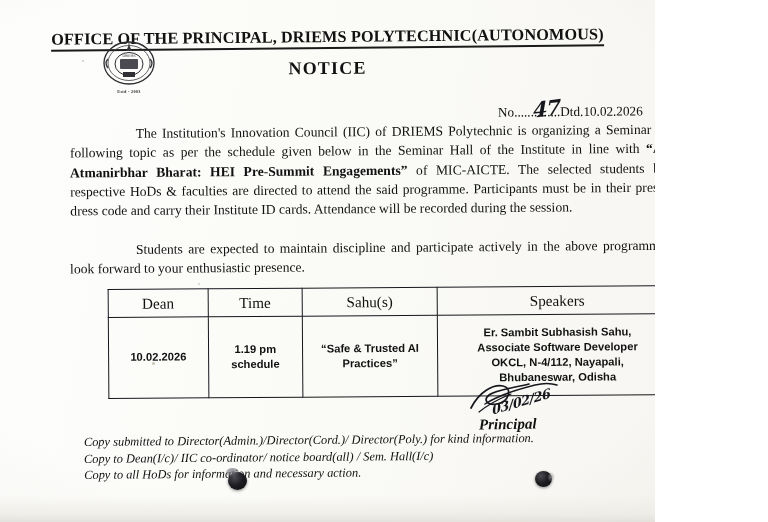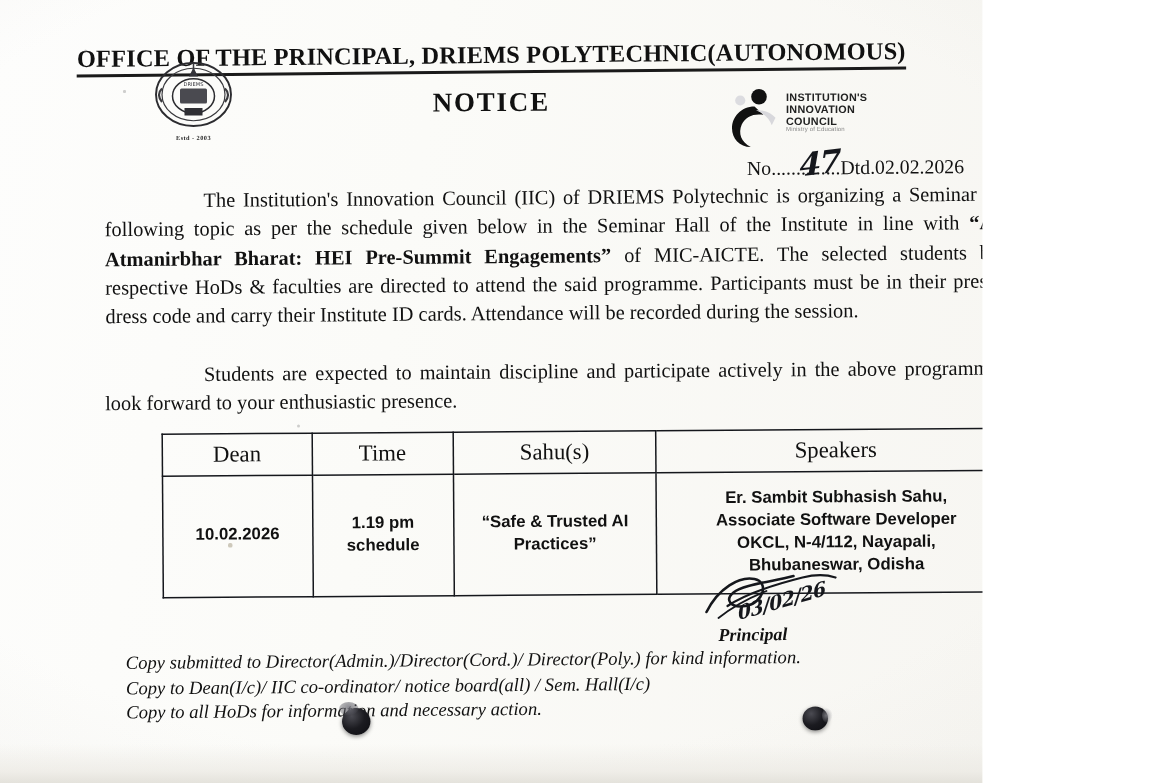--- a/index.html
+++ b/index.html
@@ -219,21 +219,21 @@
     transform: rotate(-16deg) skewX(-10deg);
     letter-spacing: -0.4px;
   }
   .principal-label {
     position: absolute;
     left: 16px;
     top: 30px;
     font-family: "Liberation Serif", serif;
     font-weight: bold;
     font-style: italic;
-    font-size: 12px;
+    font-size: 15px;
     transform: rotate(-1deg);
   }
 
   
   #footer-copies {
     position: absolute;
     left: 84px;
     top: 432px;
     font-style: italic;
     font-size: 12.4px;
@@ -312,37 +312,23 @@
       <rect x="24" y="33" width="12" height="5" fill="#2f2f34"></rect>
       <path d="M30 6 L33 12 L27 12 Z" fill="#33333a"></path>
       <path d="M9 20 q-4 4 0 9" fill="none" stroke="#3a3a3e" stroke-width="1.4"></path>
       <path d="M51 20 q4 4 0 9" fill="none" stroke="#3a3a3e" stroke-width="1.4"></path>
       <line x1="30" y1="3" x2="30" y2="8" stroke="#3a3a3e" stroke-width="1"></line>
       <text x="30" y="18" font-size="3.4" text-anchor="middle" fill="#33333a" font-family="DejaVu Sans, sans-serif">DRIEMS</text>
     </svg>
     <div class="estd">Estd - 2003</div>
   </div>
 
-  <div class="iic-logo">
-    <svg viewBox="0 0 40 42" width="40" height="42">
-      <circle cx="23" cy="6.5" r="5.2" fill="#111"></circle>
-      <path d="M20 13 C11 13 5 20 5 27.5 C5 34.5 10 40 17.5 40 C11 36.5 9 31 11.5 25 C14 19.5 19.5 17.5 26 18.5 L20 13 Z" fill="#111"></path>
-      <path d="M21 15.5 C26 17.5 30 21 31.5 25.5 L34 20.5 C31 17 26.5 15 21 15.5 Z" fill="#d8d8dc"></path>
-      <circle cx="10.5" cy="9" r="3.4" fill="#dcdce0"></circle>
-    </svg>
-    <div class="iic-text">
-      <div>INSTITUTION'S</div>
-      <div>INNOVATION</div>
-      <div>COUNCIL</div>
-      <div class="iic-sub">Ministry of Education</div>
-    </div>
-  </div>
 
   <div class="no-line">
-    <span>No....</span><span>..........</span><span>Dtd.02.02.2026</span>
+    <span>No....</span><span>..........</span><span>Dtd.10.02.2026</span>
   </div>
   <div class="handwritten-no">47</div>
 
   <div class="body-block" id="para-1">
     <p>
       <span>The Institution's Innovation Council (IIC) of DRIEMS Polytechnic is organizing a Seminar on the following topic as per the schedule given below in the Seminar Hall of the Institute in line with </span><b>“AI for Atmanirbhar Bharat: HEI Pre-Summit Engagements”</b><span> of MIC-AICTE.  The selected students by the respective HoDs &amp; faculties are directed to attend the said programme. Participants must be in their prescribed dress code and carry their Institute ID cards. Attendance will be recorded during the session.</span>
     </p>
   </div>
 
   <div class="body-block" id="para-2">

